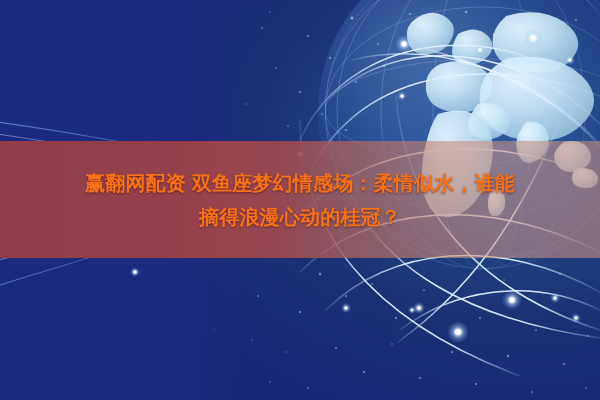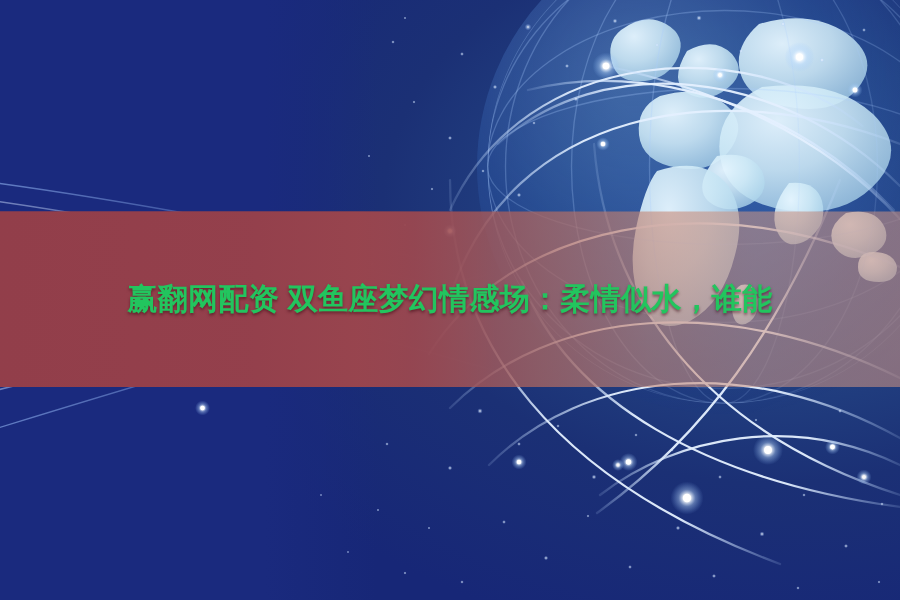--- a/index.html
+++ b/index.html
@@ -92,21 +92,21 @@
     top: 141px;
     width: 600px;
     height: 117px;
     display: flex;
     flex-direction: column;
     justify-content: center;
     align-items: center;
     gap: 6px;
   }
   .hl-line {
-    color: #22c55e;
+    color: #f97316;
     font-size: 20px;
     line-height: 28px;
     font-weight: 700;
     letter-spacing: 0.2px;
     white-space: nowrap;
     text-shadow: 0 1px 2px rgba(60,10,20,0.55);
   }
 </style>
 </head>
 <body>
@@ -319,15 +319,16 @@
       <circle cx="226" cy="206" r="0.9"></circle>
         <circle cx="204" cy="232" r="0.8"></circle>
     </g>
   </svg>
 
   <div id="band-flat"></div>
   <div id="band"></div>
 
   <div id="headline">
     <div class="hl-line">赢翻网配资 双鱼座梦幻情感场：柔情似水，谁能</div>
+    <div class="hl-line">摘得浪漫心动的桂冠？</div>
   </div>
 
 </div>
 
 </body></html>

